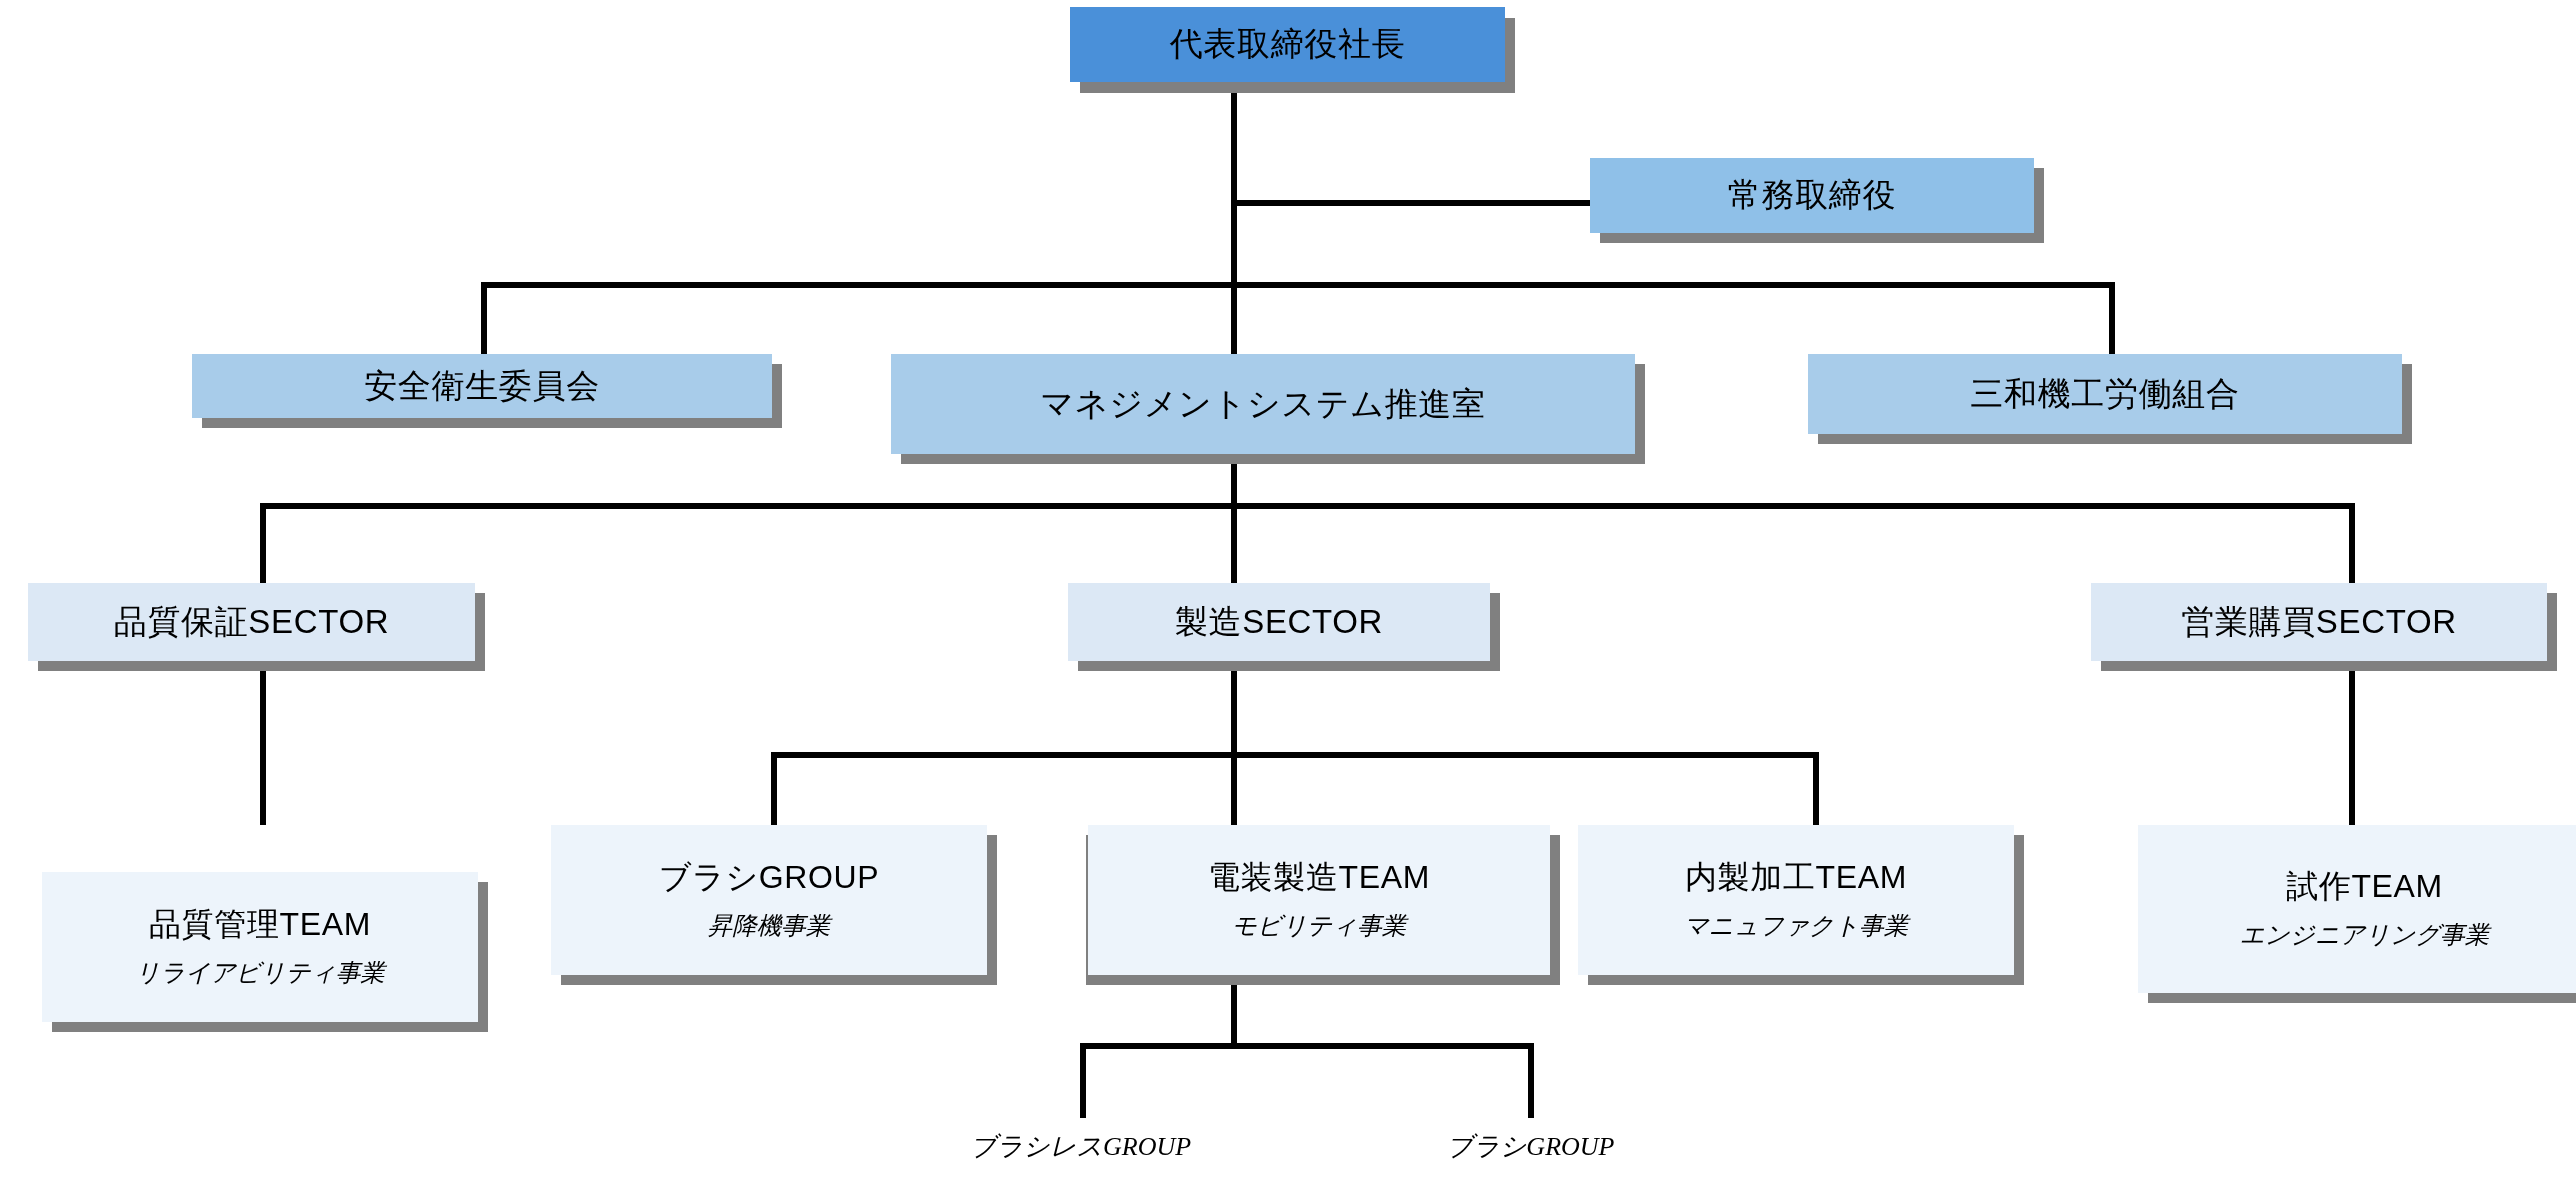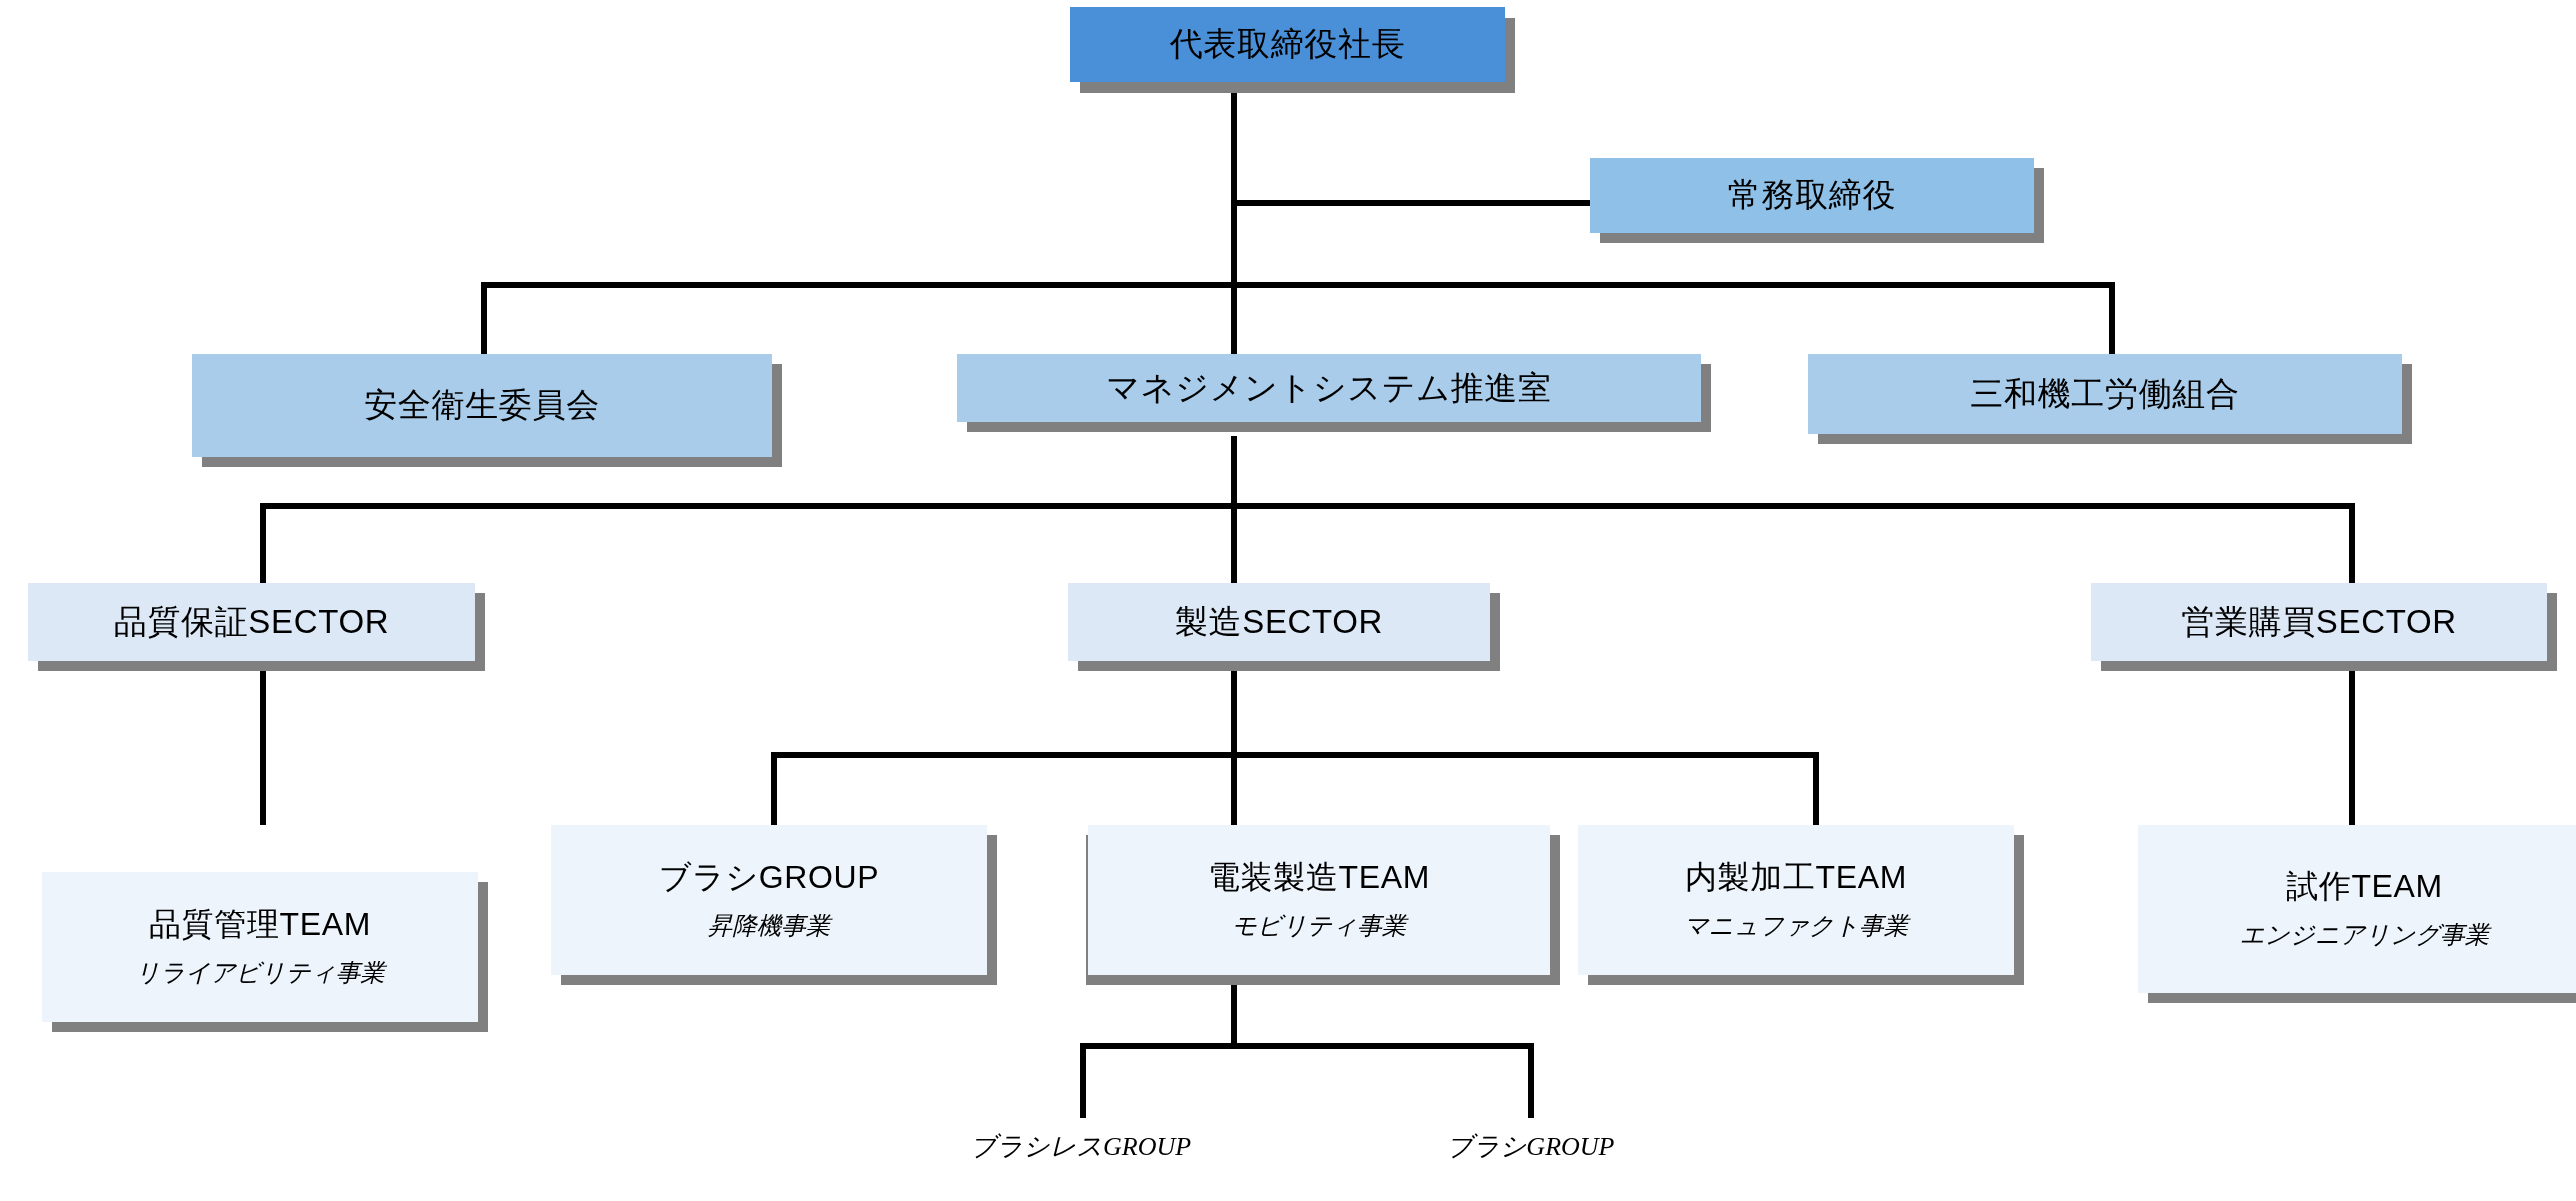--- a/index.html
+++ b/index.html
@@ -133,28 +133,28 @@
     </div>
   </div>
 
   <div class="node lvl-dir" style="left:1590px; top:158px; width:444px; height:75px;">
     <div class="shadow"></div>
     <div class="face">
       <span class="title">常務取締役</span>
     </div>
   </div>
 
-  <div class="node lvl-staff" style="left:192px; top:354px; width:580px; height:103px;">
+  <div class="node lvl-staff" style="left:192px; top:354px; width:580px; height:64px;">
     <div class="shadow"></div>
     <div class="face">
       <span class="title">安全衛生委員会</span>
     </div>
   </div>
 
-  <div class="node lvl-staff" style="left:957px; top:354px; width:744px; height:68px;">
+  <div class="node lvl-staff" style="left:891px; top:354px; width:744px; height:100px;">
     <div class="shadow"></div>
     <div class="face">
       <span class="title">マネジメントシステム推進室</span>
     </div>
   </div>
 
   <div class="node lvl-staff" style="left:1808px; top:354px; width:594px; height:80px;">
     <div class="shadow"></div>
     <div class="face">
       <span class="title">三和機工労働組合</span>

